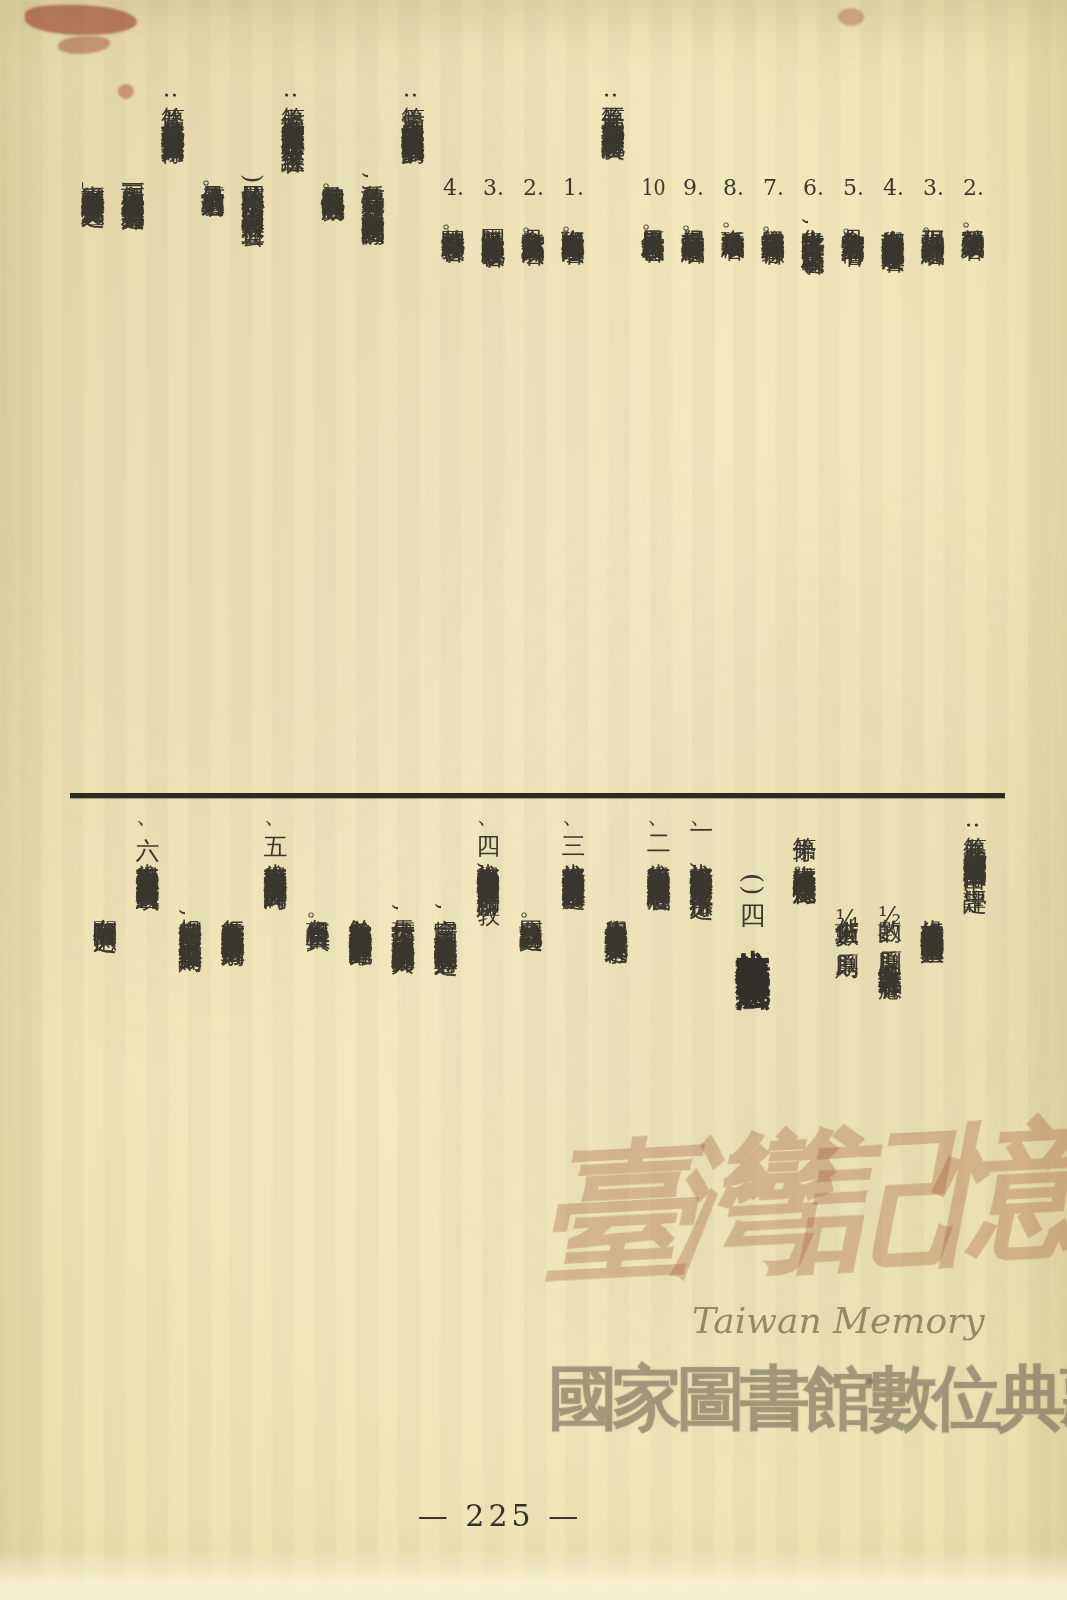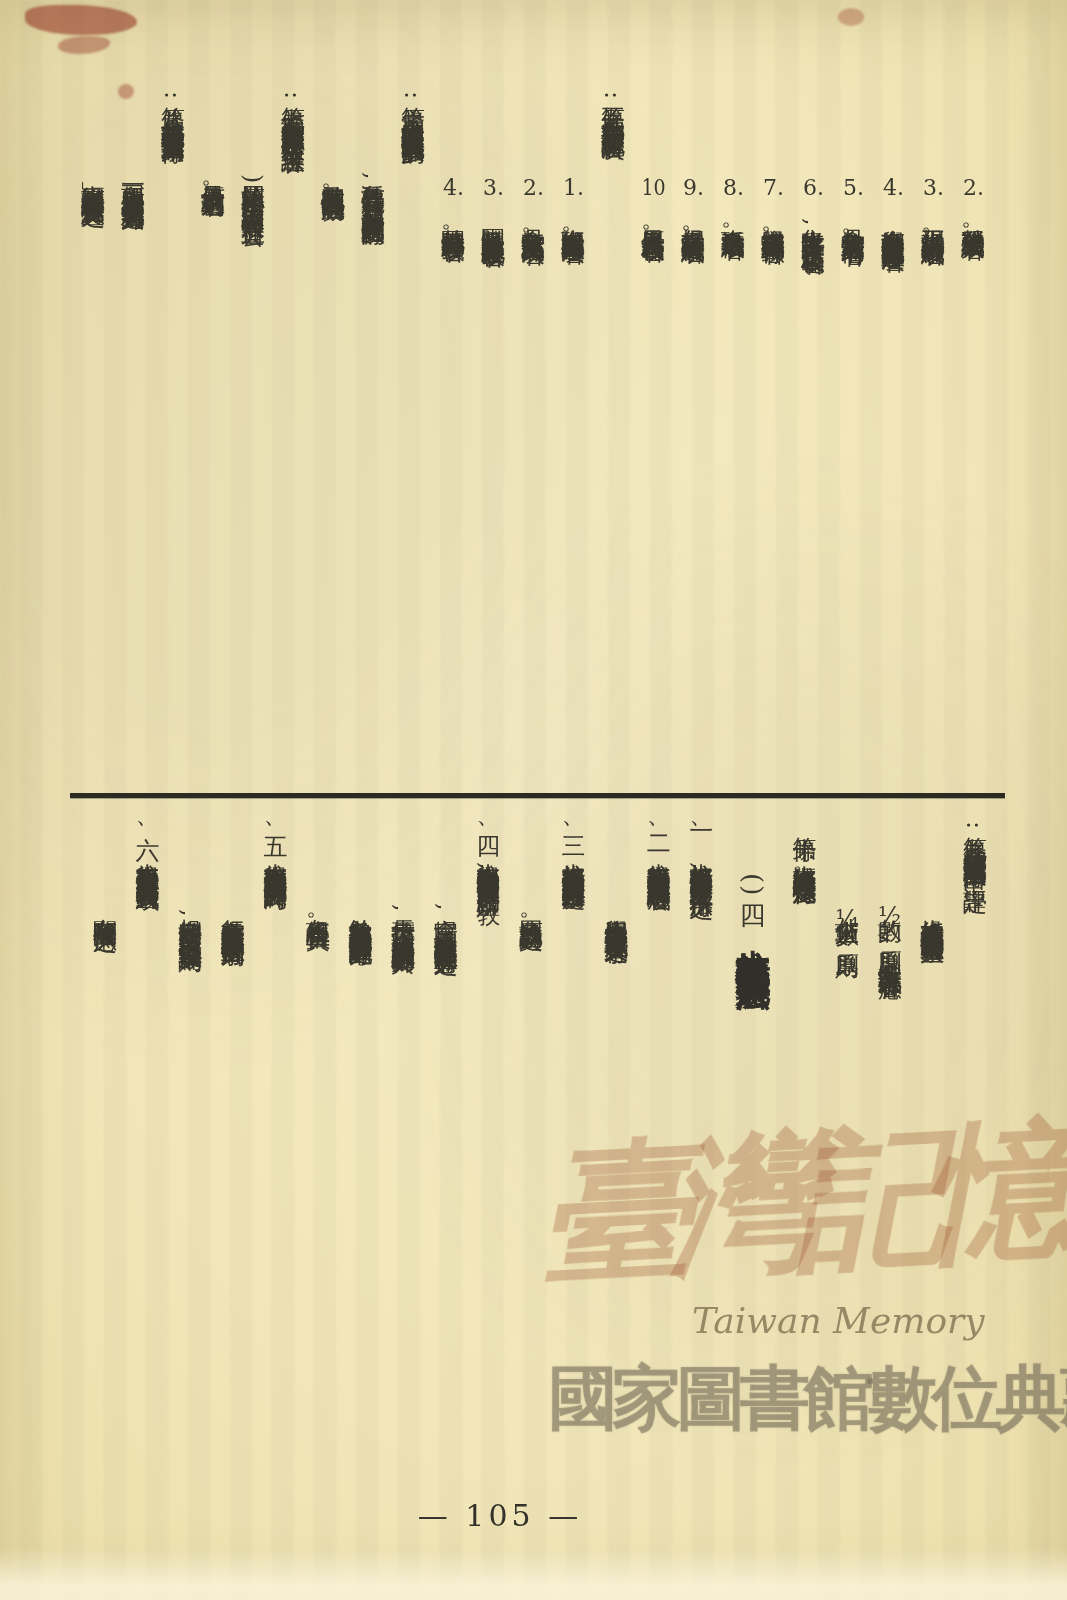--- a/index.html
+++ b/index.html
@@ -154,16 +154,16 @@
     <div class="col cont"><span>行之其有需時較多或必需連續工作在二小時以上者則分別</span></div>
     <div class="col cont"><span>規定於例假時間行之,以不影響學生正常功課爲原則。</span></div>
     <div class="col art"><span>六、本校學生勞動服務所必需之工具或原料由學校負責購置或</span></div>
     <div class="col cont"><span>向有關機關洽借供應之</span></div>
   </div>
 
   <div class="wm-calligraphy">臺灣記憶</div>
   <div class="wm-latin">Taiwan Memory</div>
   <div class="wm-library">國家圖書館數位典藏</div>
 
-  <div class="footer">— 105 —</div>
+  <div class="footer">— 225 —</div>
 
   <div class="scan-edge-bottom"></div>
 </div>
 
 </body></html>

